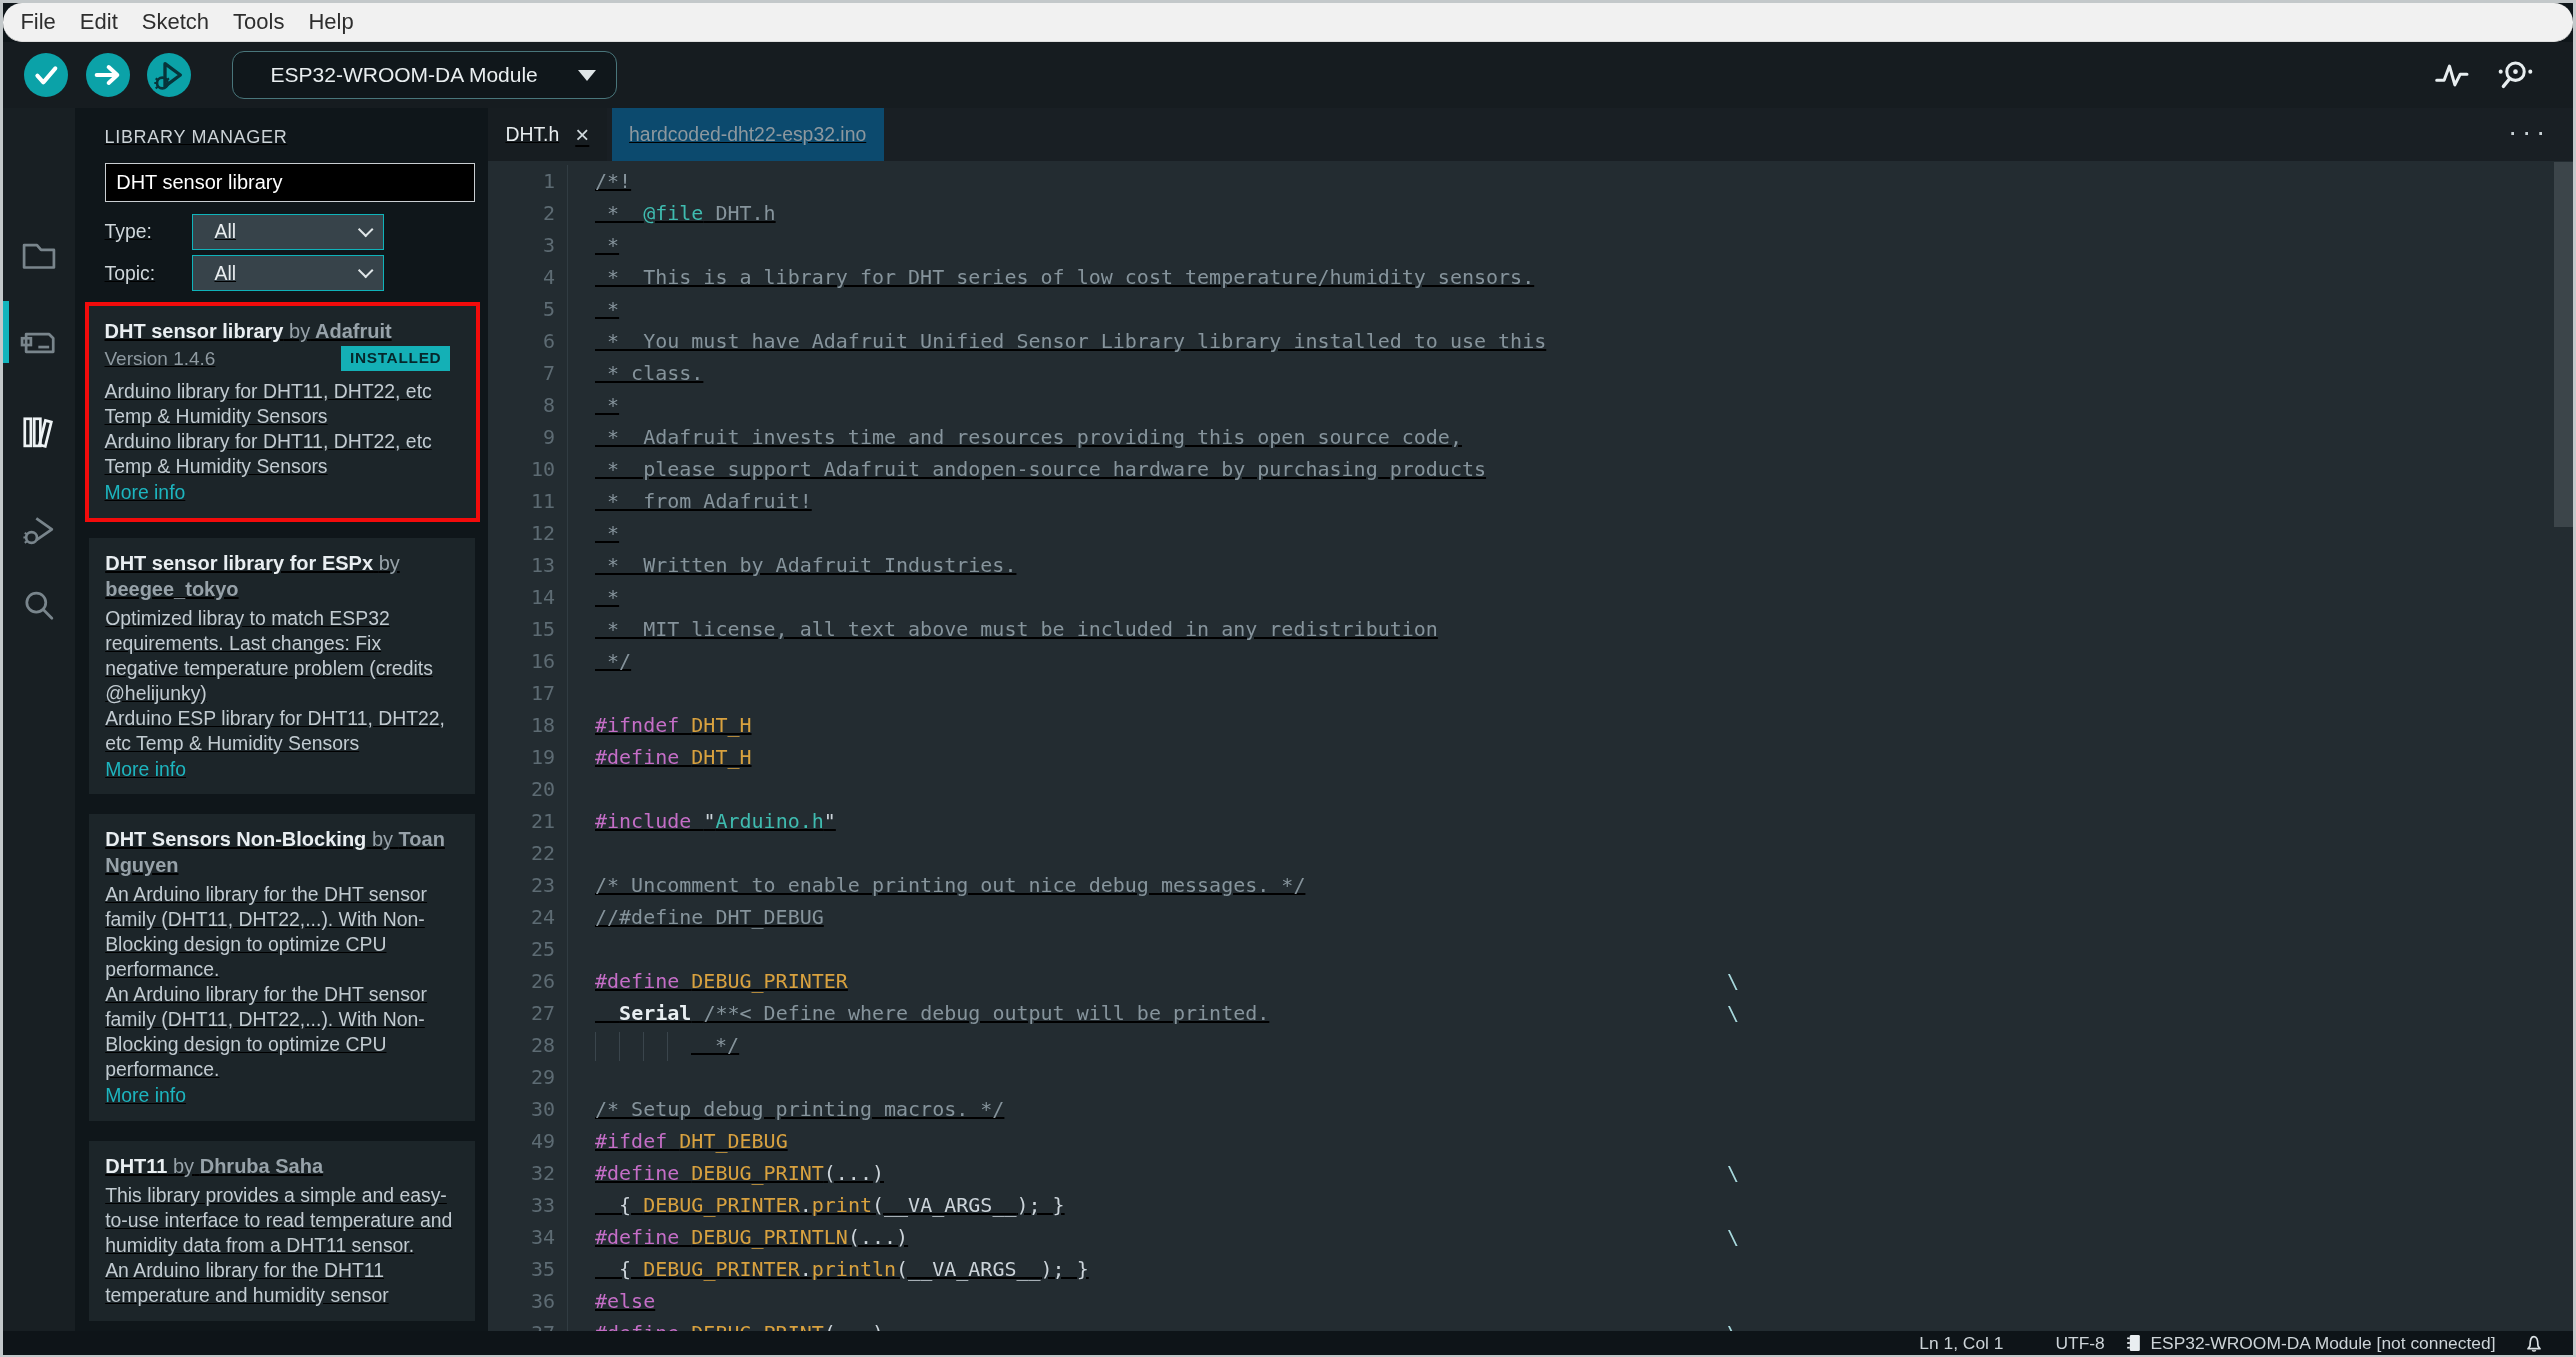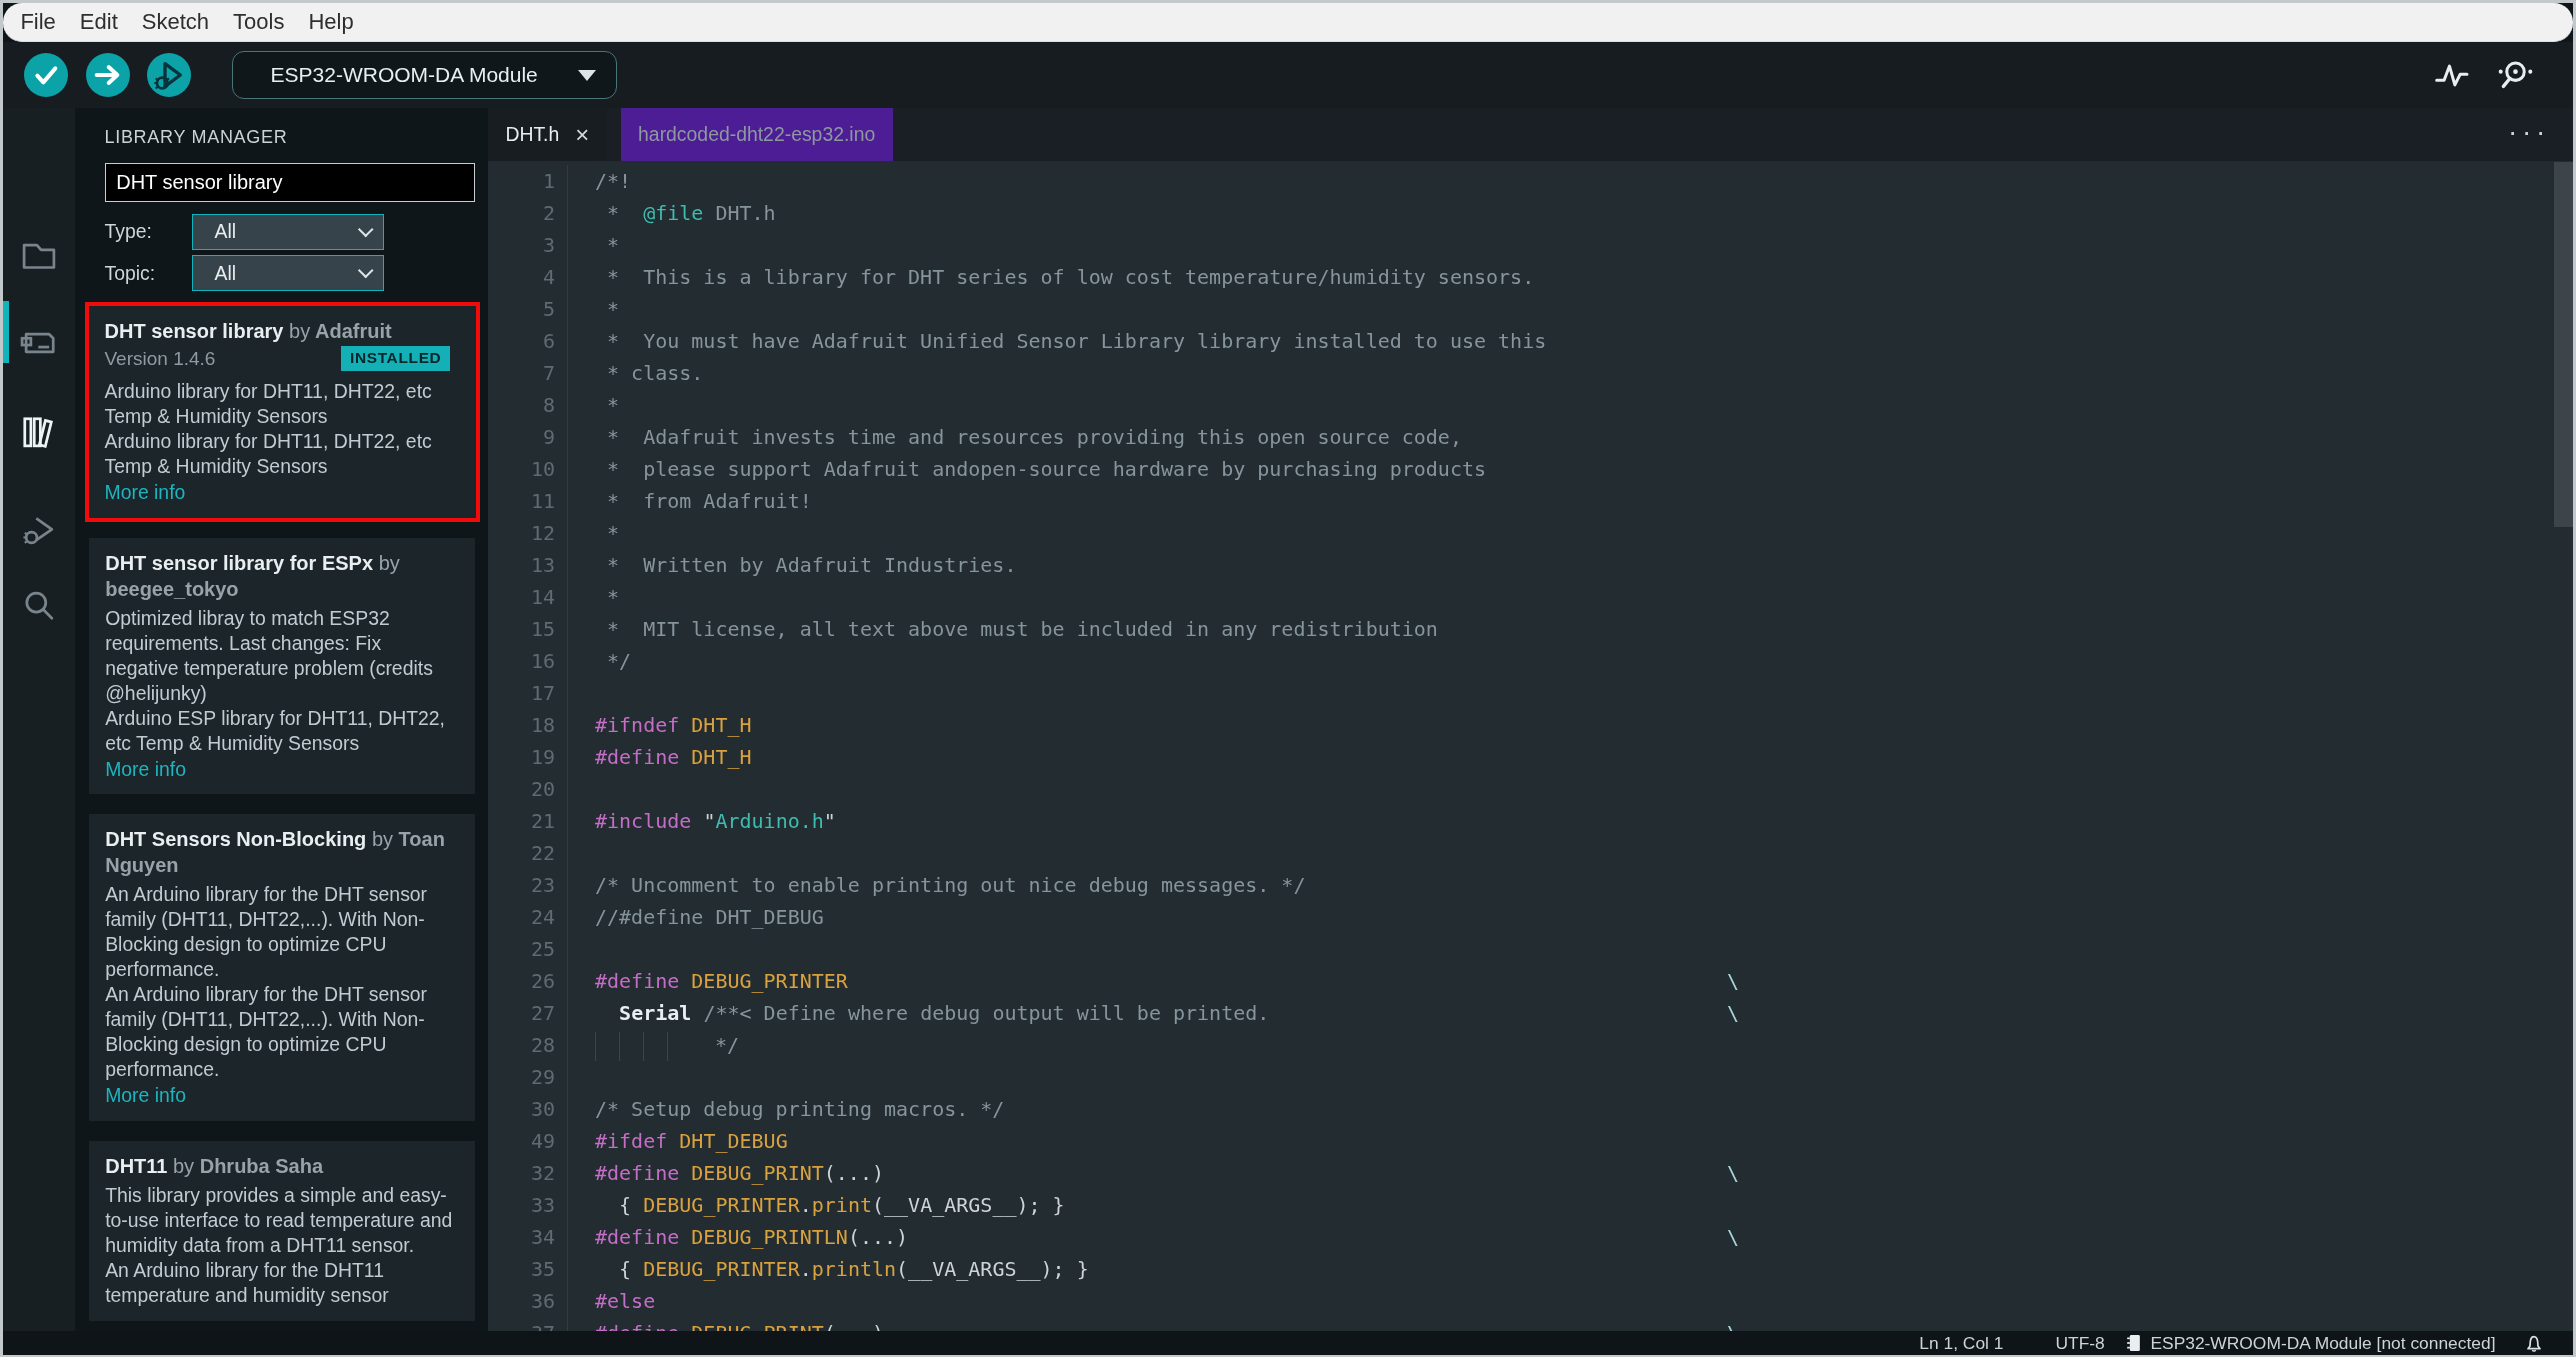--- a/index.html
+++ b/index.html
@@ -12,21 +12,21 @@
   .menu-item{font-size:22px;color:#2e2e2e;padding:0 12px;cursor:default;}
 
   
   .toolbar{height:66px;flex:none;background:#161c20;display:flex;align-items:center;padding-left:21.4px;position:relative;}
   .tbtn{width:44px;height:44px;border-radius:50%;background:#0ba2a8;margin-right:17.4px;display:flex;align-items:center;justify-content:center;flex:none;}
   .board-select{margin-left:23px;width:385px;height:48px;background:#10171b;border:1.3px solid #49767b;border-radius:12px;display:flex;align-items:center;padding-left:38px;position:relative;color:#e9eef0;font-size:21px;}
   .bs-caret{position:absolute;right:20px;width:0;height:0;border-left:9.4px solid transparent;border-right:9.4px solid transparent;border-top:11.4px solid #dfe5e7;}
   .tb-right{position:absolute;right:38px;top:0;height:66px;display:flex;align-items:center;gap:27px;}
 
   
-  .main{flex:1;display:flex;min-height:0;}
+  .main{flex:1;display:flex;min-height:0;text-decoration:underline;}
 
   
   .activitybar{width:72px;flex:none;background:#181f23;position:relative;}
   .act-item{width:72px;height:74px;display:flex;align-items:center;justify-content:center;position:absolute;left:0;}
   .act-ind{position:absolute;left:0;top:193px;width:6px;height:62px;background:#12b4bc;}
 
   
   .panel{width:413px;flex:none;background:#0f161a;overflow:hidden;padding:0 12.7px 0 29.5px;}
   .panel-title{margin-top:19px;font-size:18px;color:#ccd3d7;letter-spacing:0.7px;}
   .search{margin-top:14.7px;width:100%;height:39px;background:#000;border:1.3px solid #c9ced2;color:#fff;font-size:20px;padding:0 10.7px;font-family:"Liberation Sans",sans-serif;outline:none;}
@@ -47,21 +47,21 @@
   .e-desc{margin-top:4px;}
   .e-desc p{margin:0;font-size:19.4px;line-height:25px;color:#c2cbd1;}
   .e-link{margin-top:2px;font-size:19.4px;color:#1db5bf;cursor:pointer;}
 
   
   .editor{flex:1;display:flex;flex-direction:column;min-width:0;background:#232c31;}
   .tabbar{height:53px;flex:none;background:#191f24;display:flex;position:relative;}
   .tab{height:53px;display:flex;align-items:center;padding:0 17.4px;font-size:19.4px;cursor:pointer;}
   .tab.active{background:#171d21;color:#e8edef;}
   .tab.active .close{margin-left:16px;color:#cfd8dc;font-size:24px;line-height:24px;}
-  .tab.inactive{background:#4c1d95;color:#8d989f;margin-left:14px;}
+  .tab.inactive{background:#0c4a6e;color:#8d989f;margin-left:5px;}
   .overflow-dots{position:absolute;right:23px;top:50%;transform:translateY(-58%);color:#c9d2d6;font-size:28px;letter-spacing:4.7px;}
   .codewrap{flex:1;position:relative;overflow:hidden;font-family:"DejaVu Sans Mono",monospace;font-size:20px;}
   .codelines{padding-top:4px;}
   .cl{white-space:pre;height:32px;line-height:32px;position:relative;}
   .ln{display:inline-block;width:80px;text-align:right;color:#5d6b73;border-right:1.3px solid #313c42;padding-right:12px;margin-right:27px;}
   .gd{display:inline-block;width:24px;height:29.5px;border-left:1.3px solid #3a454c;vertical-align:bottom;}
   .bs{position:absolute;left:1239px;top:0;color:#a8dade;}
   .tc{color:#86949c;} .td{color:#c56ec7;} .tm{color:#d9a23f;} .ts{color:#3fbcb0;}
   .tp{color:#ccd4da;} .tk{color:#e8eef1;font-weight:bold;}
   .vscroll{position:absolute;right:0;top:1.3px;width:19px;bottom:0;}

